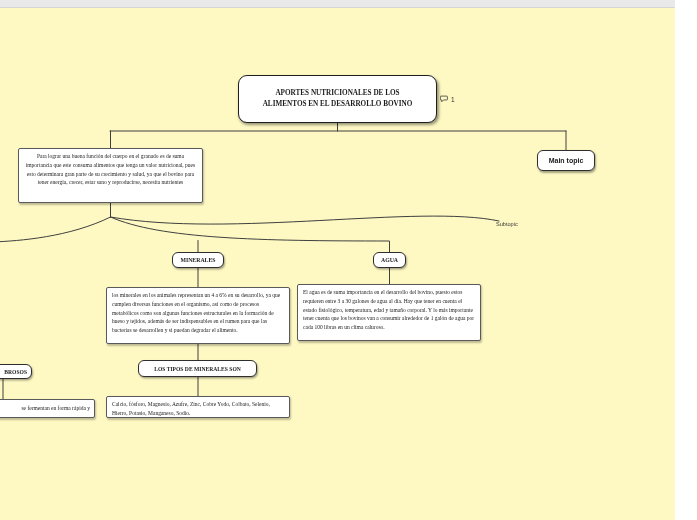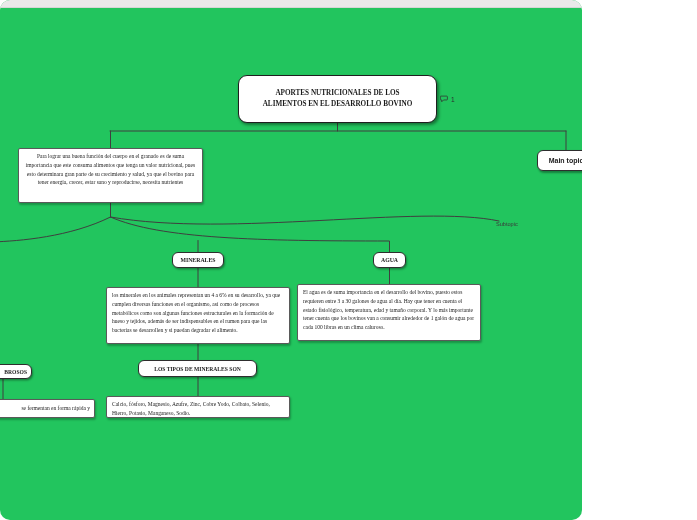--- a/index.html
+++ b/index.html
@@ -1,23 +1,22 @@
 <!DOCTYPE html>
 <html><head>
 <meta charset="utf-8">
 <style>
   html,body{margin:0;padding:0;background:#ffffff;}
   .canvas{
     position:relative;
-    width:582px;height:520px;
-    background:#22c55e;
+    width:675px;height:520px;
+    background:#fef9c3;
     overflow:hidden;
     font-family:"Liberation Serif", serif;
     color:#1c1c1c;
-    border-radius:10px;
   }
   .top-strip{
     position:absolute;left:0;top:0;width:697px;height:7px;
     background:#e9e9e9;border-bottom:1px solid #d6d6d6;
   }
   svg.connectors{position:absolute;left:0;top:0;z-index:0;}
   .box{position:absolute;background:#ffffff;box-sizing:border-box;z-index:1;}
   .node{
     border:1.3px solid #2e2e2e;border-radius:6px;
     box-shadow:1px 1.5px 2px rgba(0,0,0,.35);

